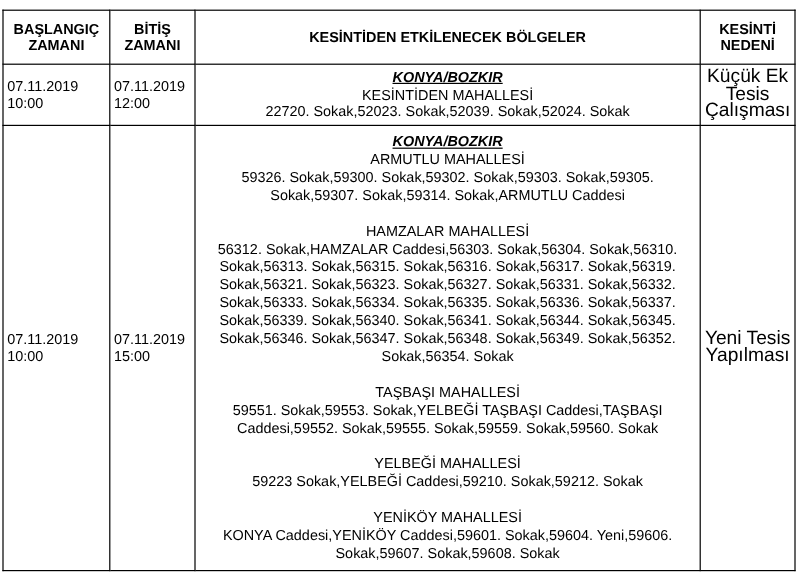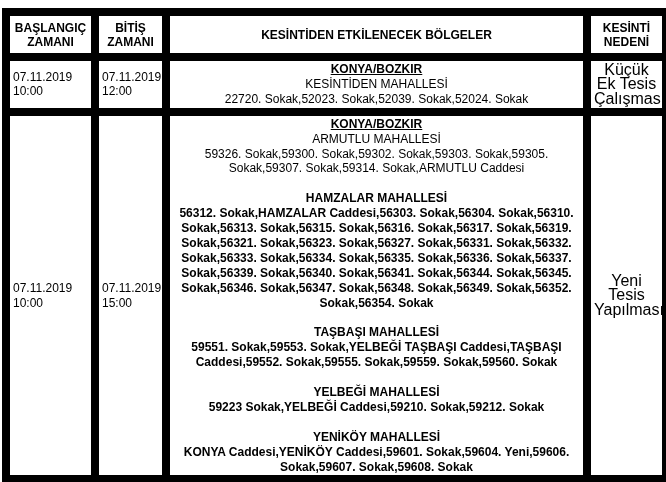--- a/index.html
+++ b/index.html
@@ -19,21 +19,21 @@
   }
   table.outage {
     border-collapse: collapse;
     table-layout: fixed;
     width: 660px;
     height: 468px;
     background: #ffffff;
   }
   table.outage th,
   table.outage td {
-    border: 8px solid #000000;
+    border: 1px solid #000000;
     padding: 1px 3px;
     overflow: hidden;
   }
   
   col.c1 { width: 89px; }
   col.c2 { width: 71px; }
   col.c3 { width: 421px; }
   col.c4 { width: 79px; }
 
   thead tr { height: 45px; }
@@ -61,24 +61,25 @@
     padding: 2px 4px;
   }
   td.c-reason {
     font-size: 16px;
     line-height: 14.5px;
     text-align: center;
     vertical-align: middle;
     padding: 1px 4px;
   }
   .region-line {
+    font-style: italic;
     font-weight: bold;
     text-decoration: underline;
   }
-  .section + .section { margin-top: 14.9px; font-weight: bold; }
+  .section + .section { margin-top: 14.9px; }
   .district-name { }
   .streets { }
 </style>
 </head>
 <body>
 
 <div class="table-wrap">
   <table class="outage">
     <colgroup>
       <col class="c1">

